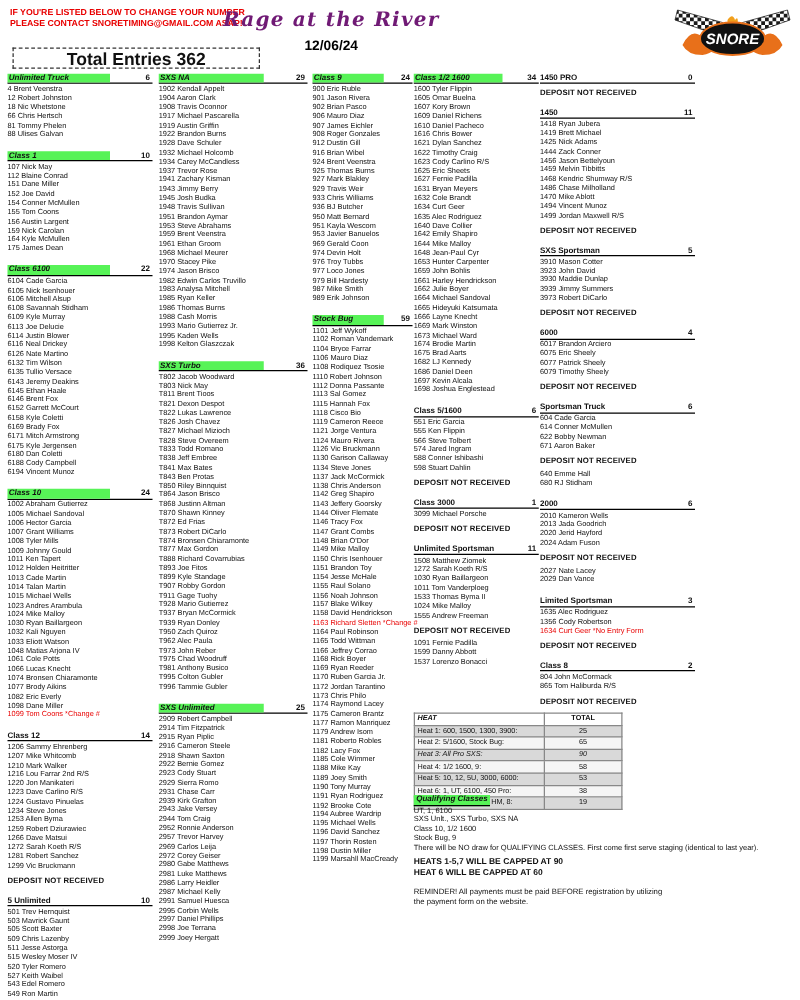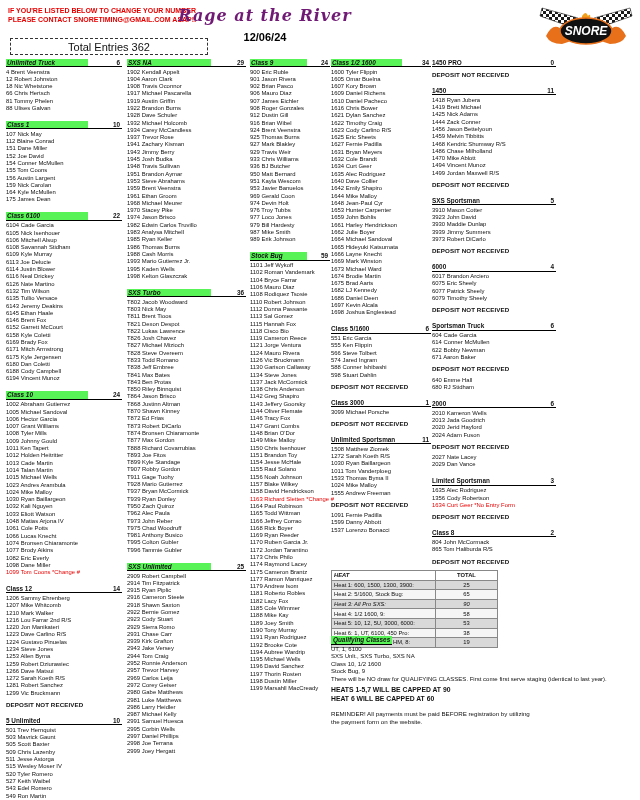--- a/index.html
+++ b/index.html
@@ -4,21 +4,21 @@
 <title>Rage at the River Entry List</title>
 <style>
   html,body{margin:0;padding:0;}
   body{width:640px;height:800px;position:relative;background:#ffffff;overflow:hidden;
        font-family:"Liberation Sans",sans-serif;color:#111;}
   
   .warning{position:absolute;left:8px;top:6px;color:#e80000;font-weight:bold;
            font-size:7px;line-height:9px;width:310px;}
   .totalbox{position:absolute;left:10px;top:38px;width:196px;height:15px;
             border:1px dashed #333;display:flex;align-items:center;justify-content:center;
-            font-weight:normal;font-size:11px;}
+            font-weight:bold;font-size:14px;}
   .titlewrap{position:absolute;left:170px;top:6px;width:190px;text-align:center;}
   .eventtitle{font-family:"DejaVu Serif",serif;font-style:italic;font-weight:bold;
               color:#701a75;font-size:16px;letter-spacing:1px;}
   .eventdate{font-weight:bold;font-size:11px;margin-top:6px;color:#000;}
   .logo{position:absolute;right:2px;top:2px;}
   
   .col{position:absolute;top:57px;font-size:5.9px;line-height:7.3px;white-space:nowrap;}
   .col1{left:6px;width:116px;}
   .col2{left:127px;width:119px;}
   .col3{left:250px;width:80px;}

